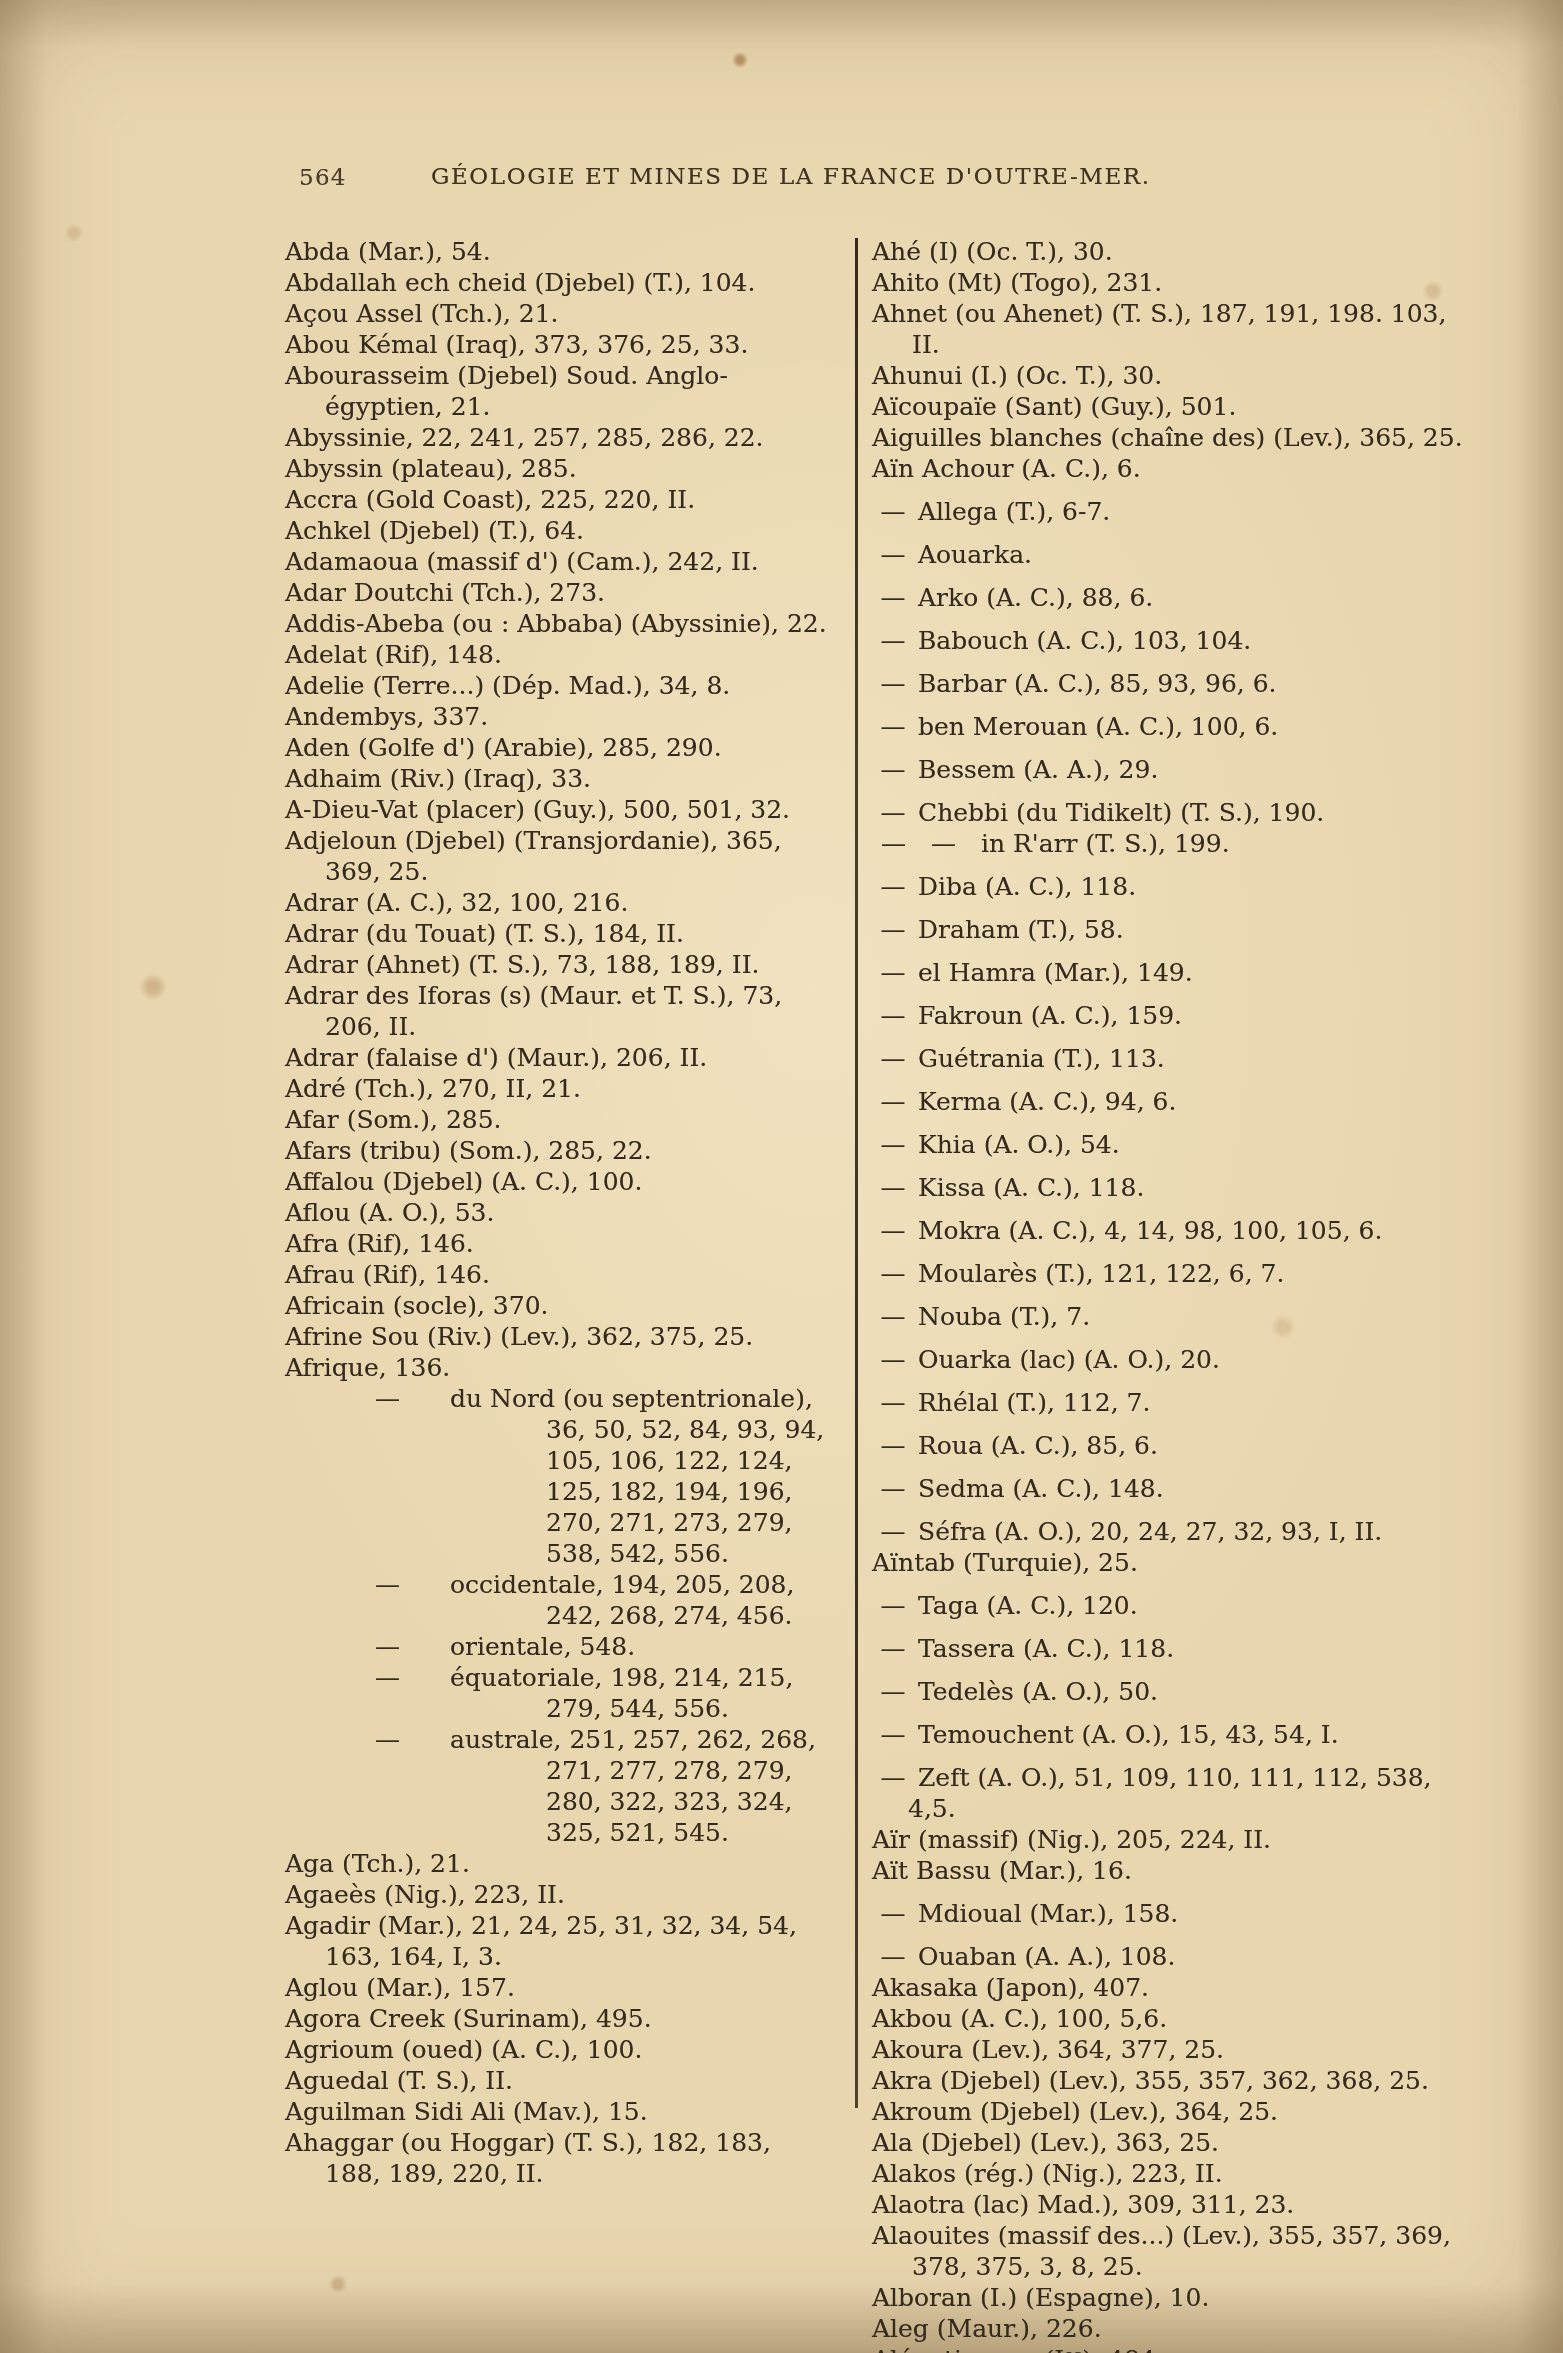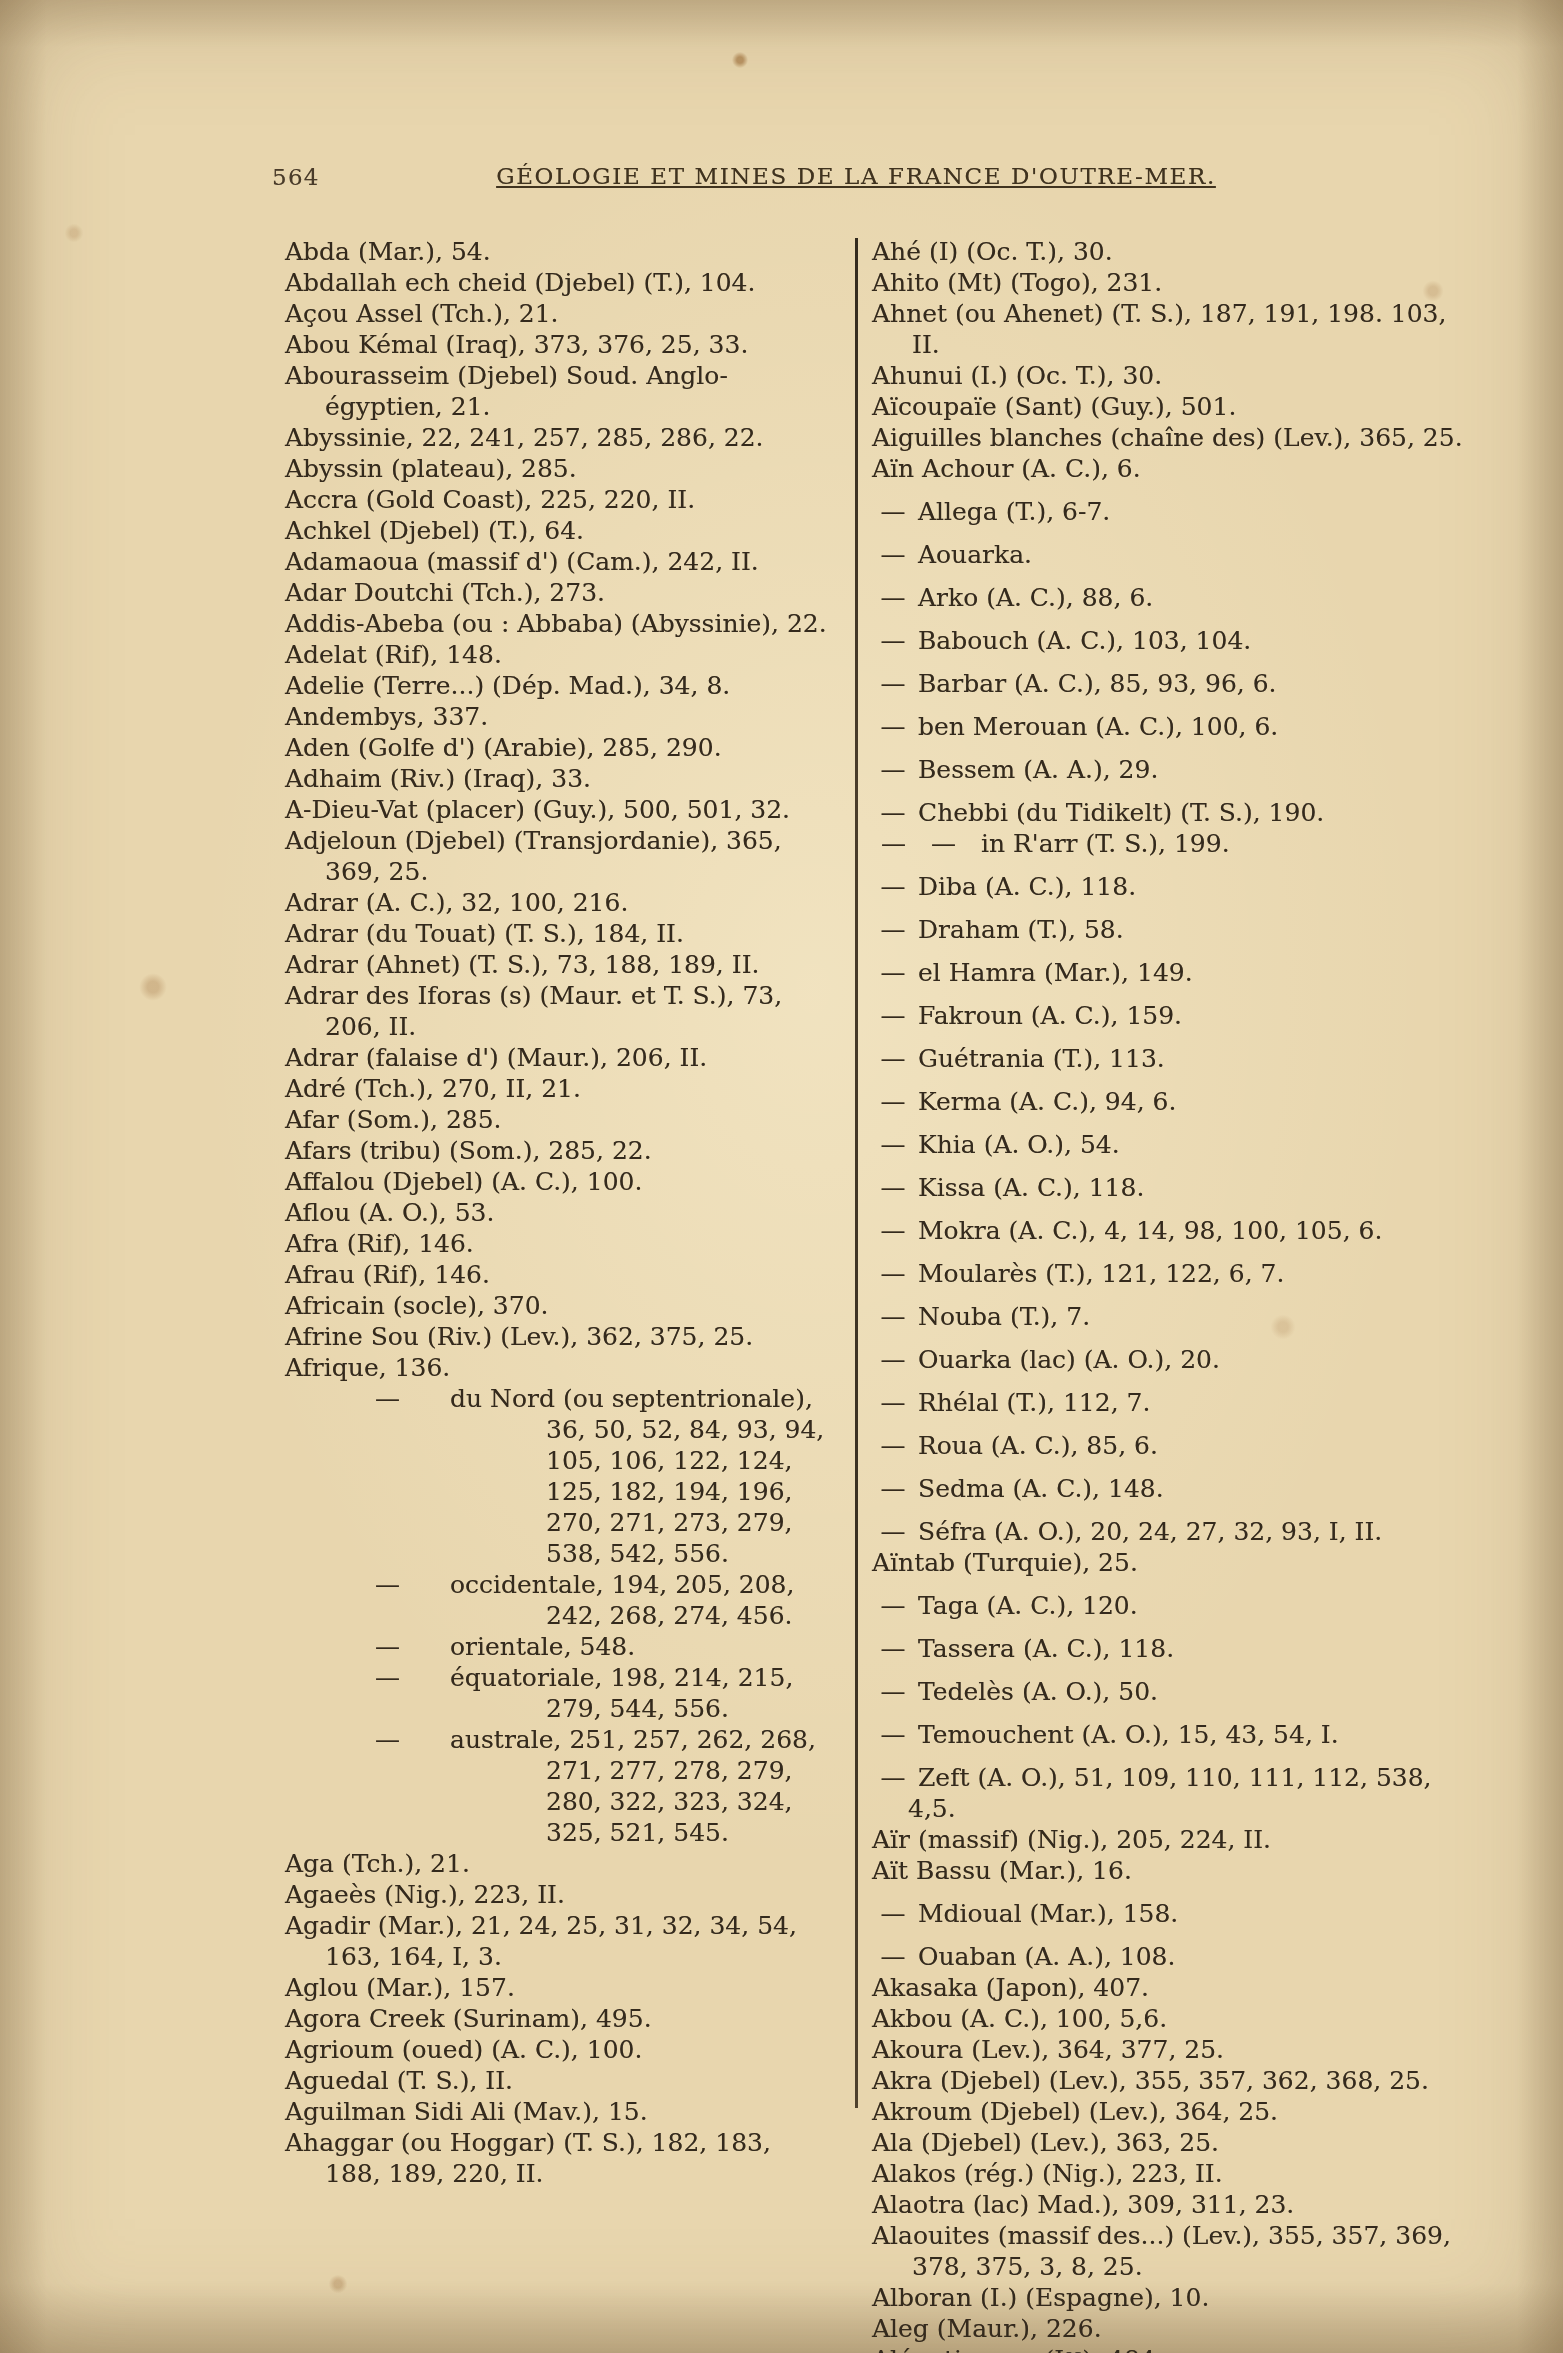--- a/index.html
+++ b/index.html
@@ -21,31 +21,30 @@
       radial-gradient(ellipse 875px 1251px at 52% 42%, rgba(255,247,220,.38), rgba(255,247,220,0) 70%),
       linear-gradient(90deg, rgba(107,82,48,.22) 0, rgba(107,82,48,0) 3%, rgba(107,82,48,0) 97%, rgba(107,82,48,.25) 100%),
       linear-gradient(180deg, rgba(107,82,48,.20) 0, rgba(107,82,48,0) 2%, rgba(107,82,48,0) 97%, rgba(107,82,48,.28) 100%),
       var(--paper);
     box-shadow: inset 0 0 113px rgba(112,84,46,.35);
     overflow:hidden;
     font-family:"DejaVu Serif","Liberation Serif",serif;
     color:var(--ink);
   }
   .pagenum{
-    position:absolute;left:272px;top:164px;
+    position:absolute;left:299px;top:164px;
     font-size:23px;letter-spacing:1.3px;color:var(--ink-faded);
     text-shadow:0 0 0.6px rgba(60,45,30,.45);
   }
   .running-title{
     position:absolute;left:431px;top:163px;width:850px;
-    text-align:center;font-size:23px;letter-spacing:1.6px;
+    font-size:23px;letter-spacing:1.6px;
     color:#40331f;
     text-shadow:0 0 0.6px rgba(60,45,30,.5);
     white-space:nowrap;
-    text-decoration:underline;
   }
   .col{
     position:absolute;top:236px;
     font-size:25px;line-height:31px;
     text-shadow:0 0 0.6px rgba(55,42,28,.4);
   }
   .col-left{left:285px;width:549px;}
   .col-right{left:872px;width:593px;}
   .rule{
     position:absolute;left:855px;top:238px;width:2.5px;height:1870px;

